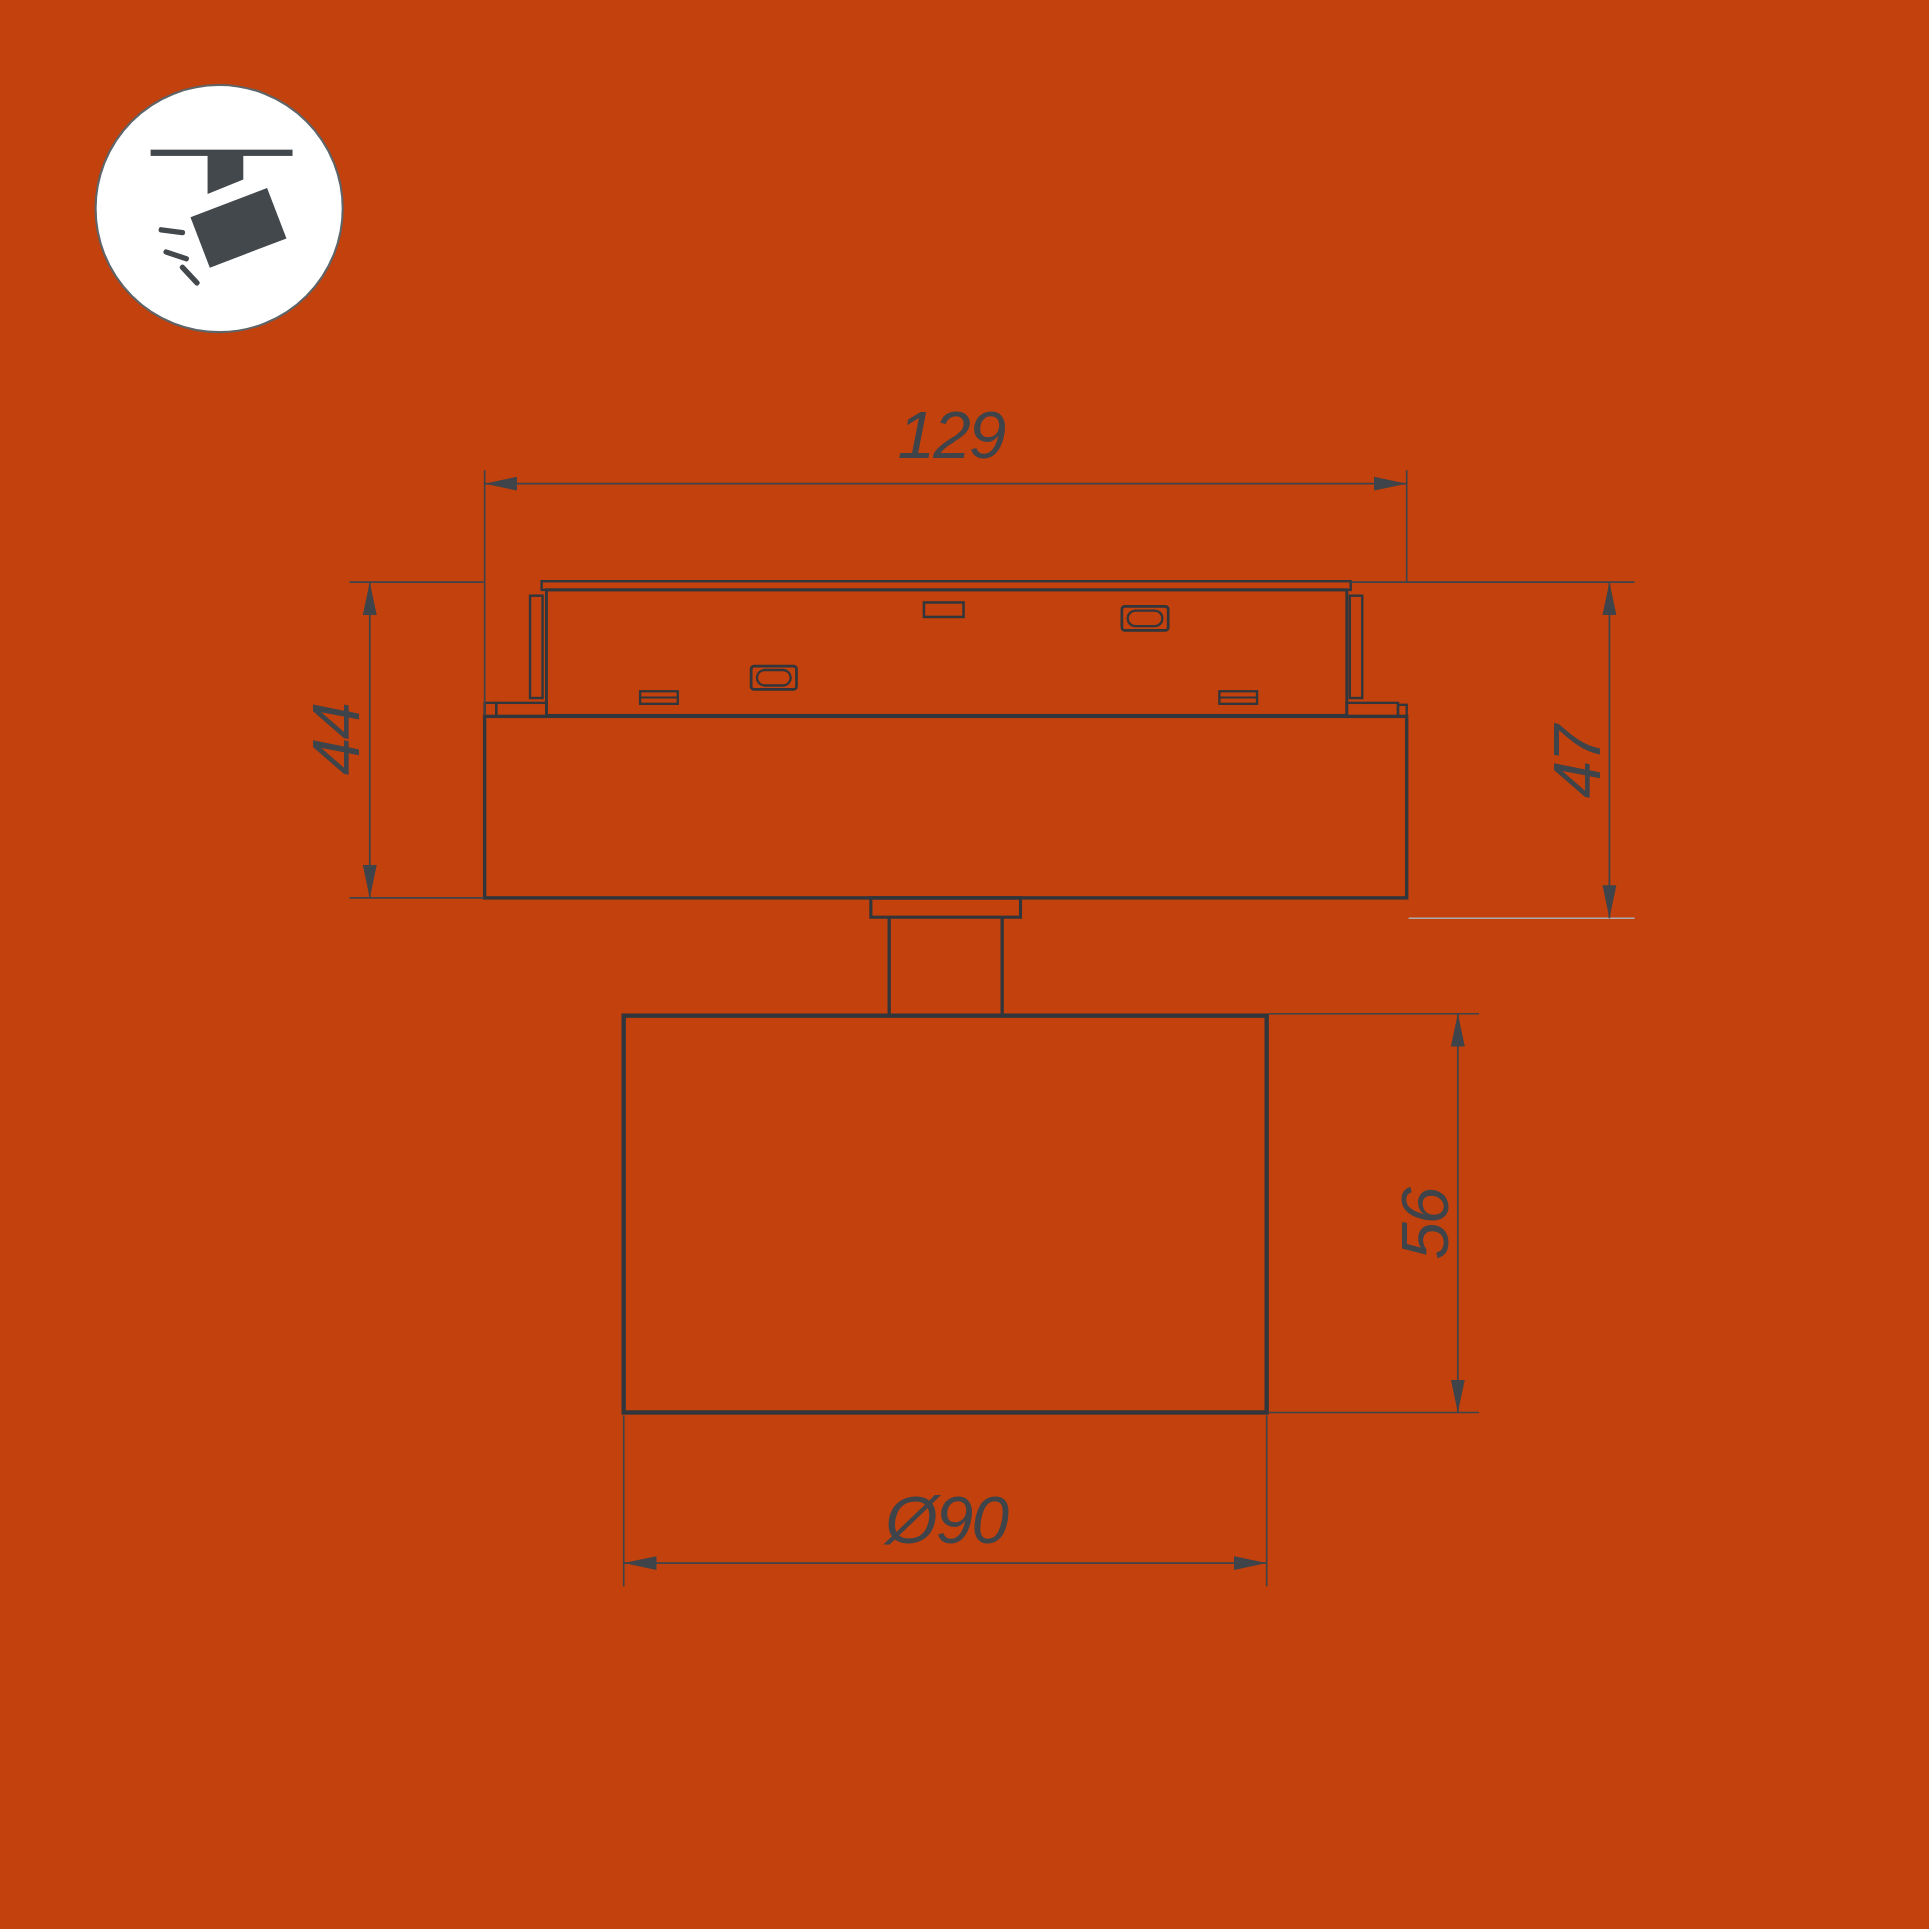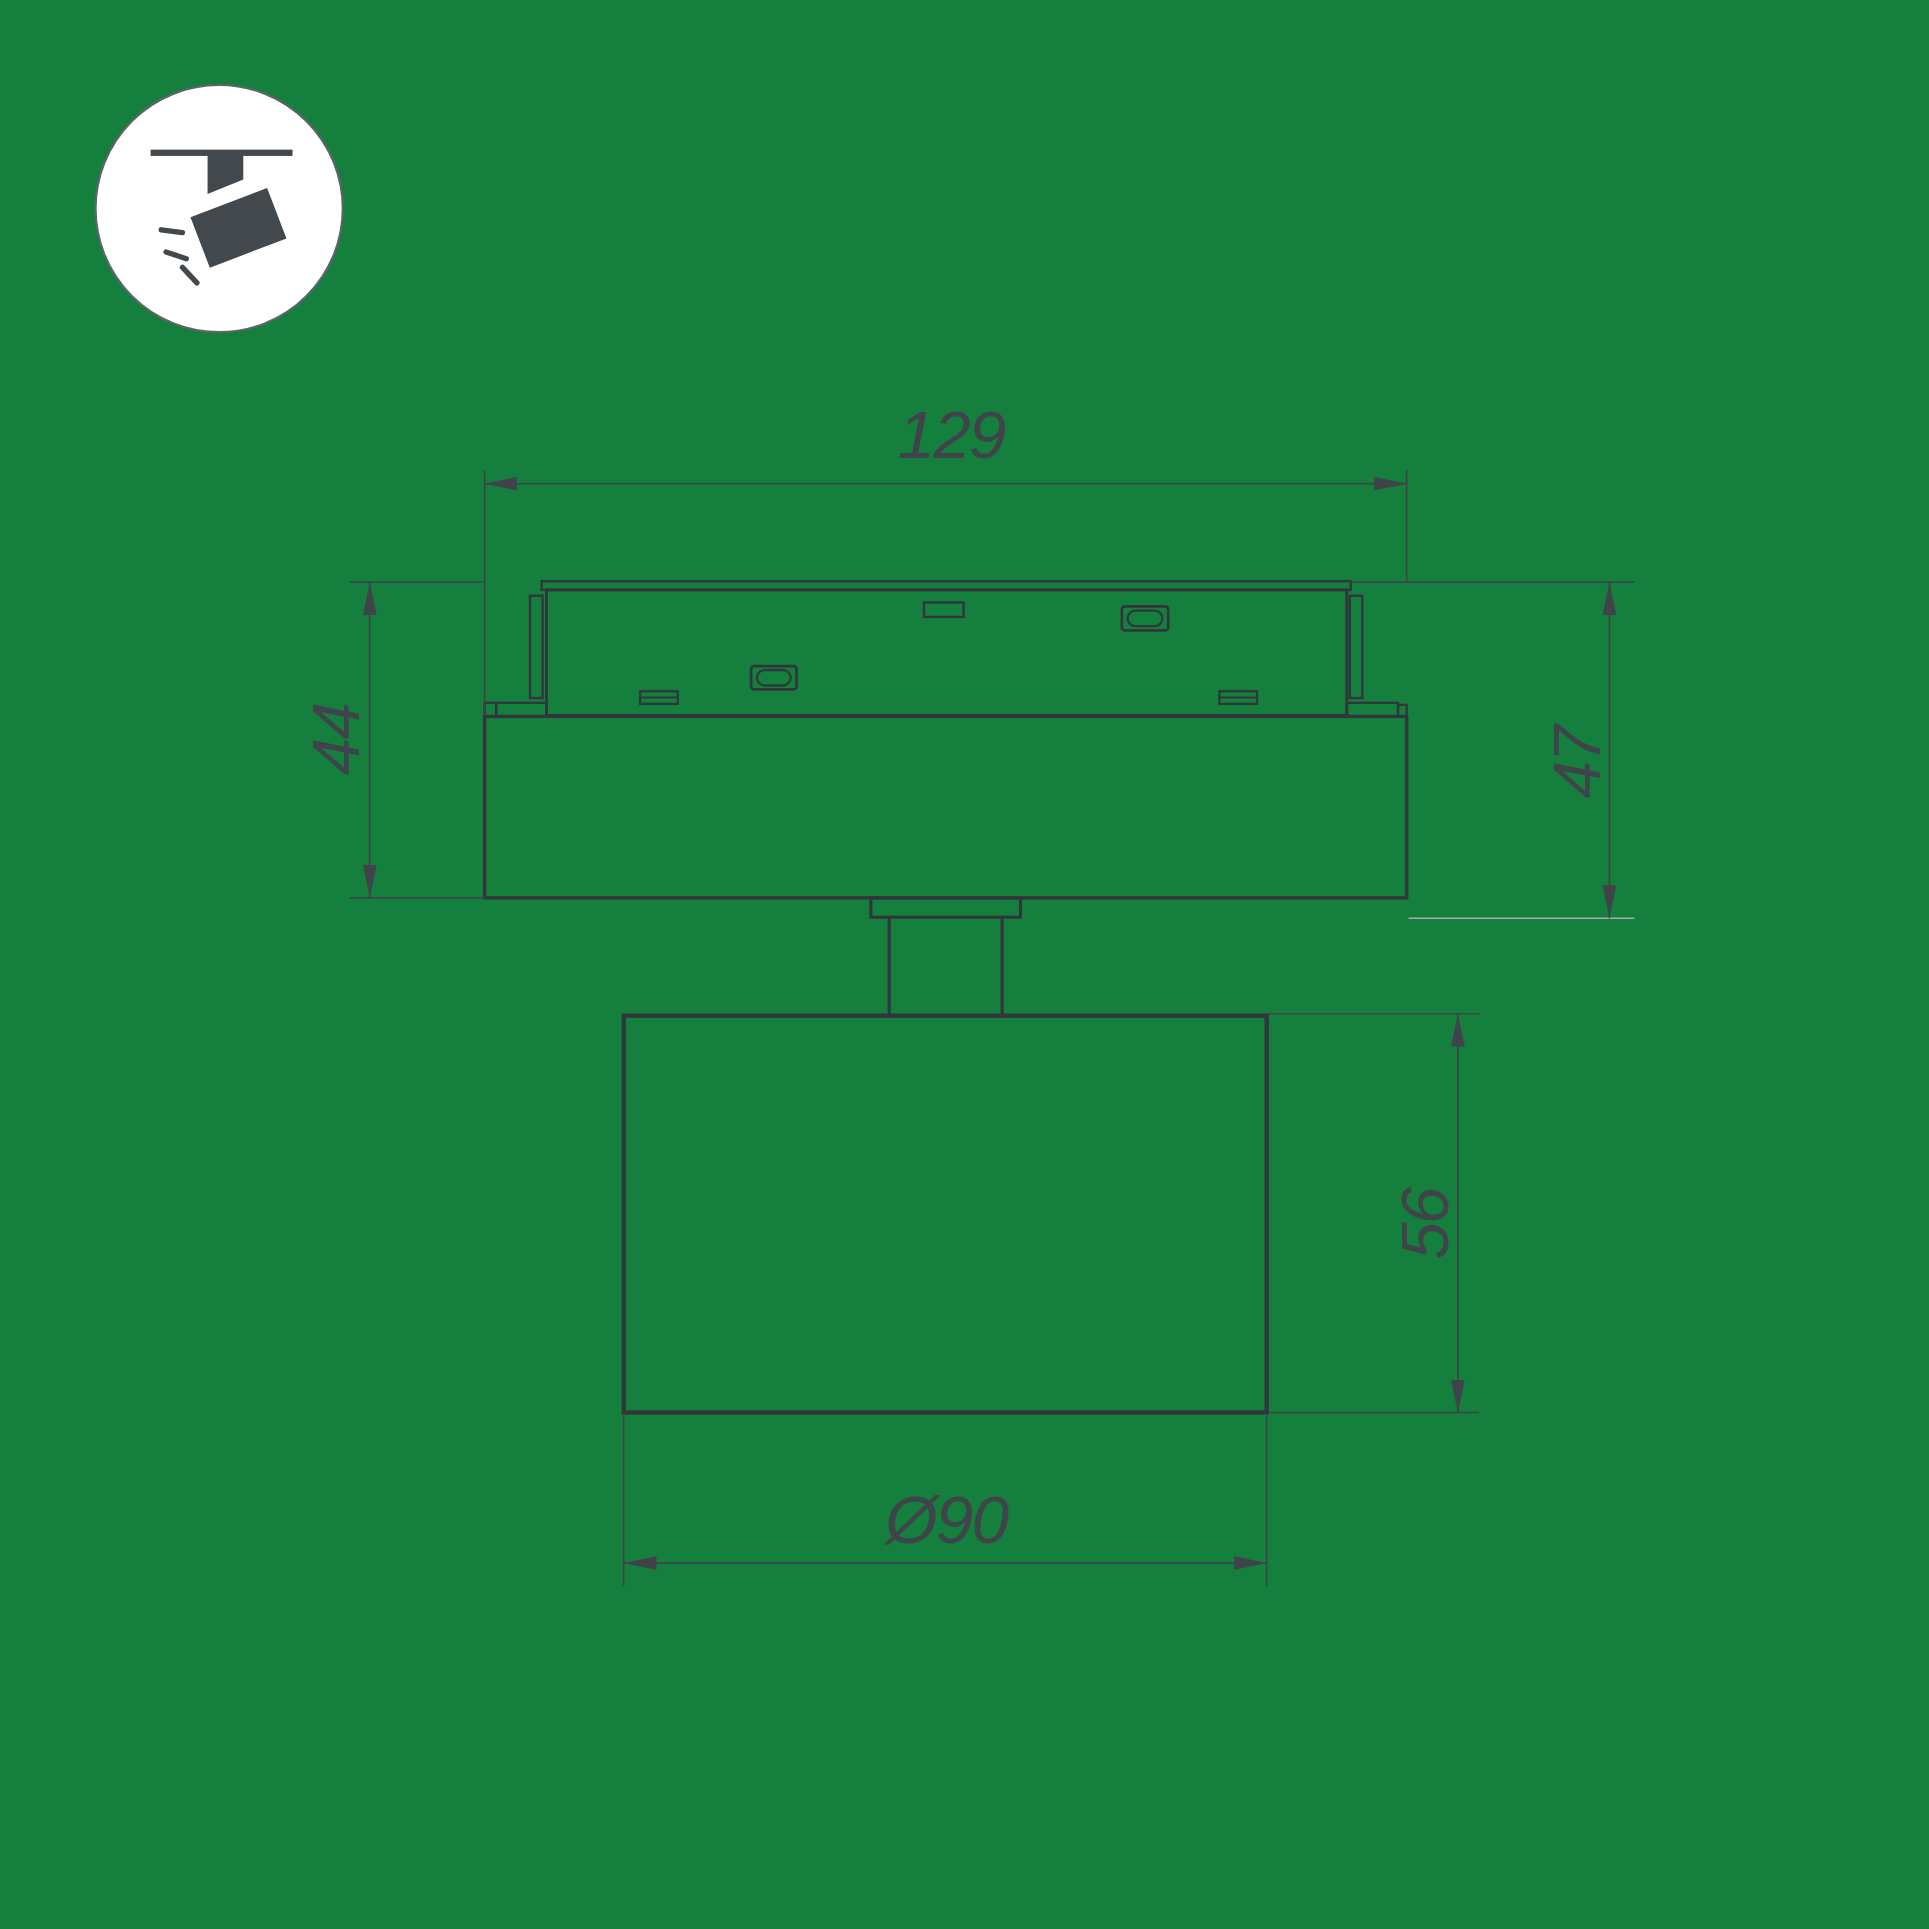--- a/index.html
+++ b/index.html
@@ -4,21 +4,21 @@
 <style>
   html, body {
     margin: 0;
     padding: 0;
     background: #ffffff;
   }
   .stage {
     position: relative;
     width: 1929px;
     height: 1929px;
-    background: #15803d;
+    background: #c2410c;
     font-family: "Liberation Sans", sans-serif;
     overflow: hidden;
   }
   svg { display: block; }
   .outline      { fill: none; stroke: #30363c; }
   .detail       { fill: none; stroke: #30363c; }
   .dim          { fill: none; stroke: #3e444a; stroke-width: 1.8; }
   .ext          { fill: none; stroke: #3e444a; stroke-width: 1.7; }
   .ext-light    { fill: none; stroke: #a9adb0; stroke-width: 1.5; }
   .dim-text {

